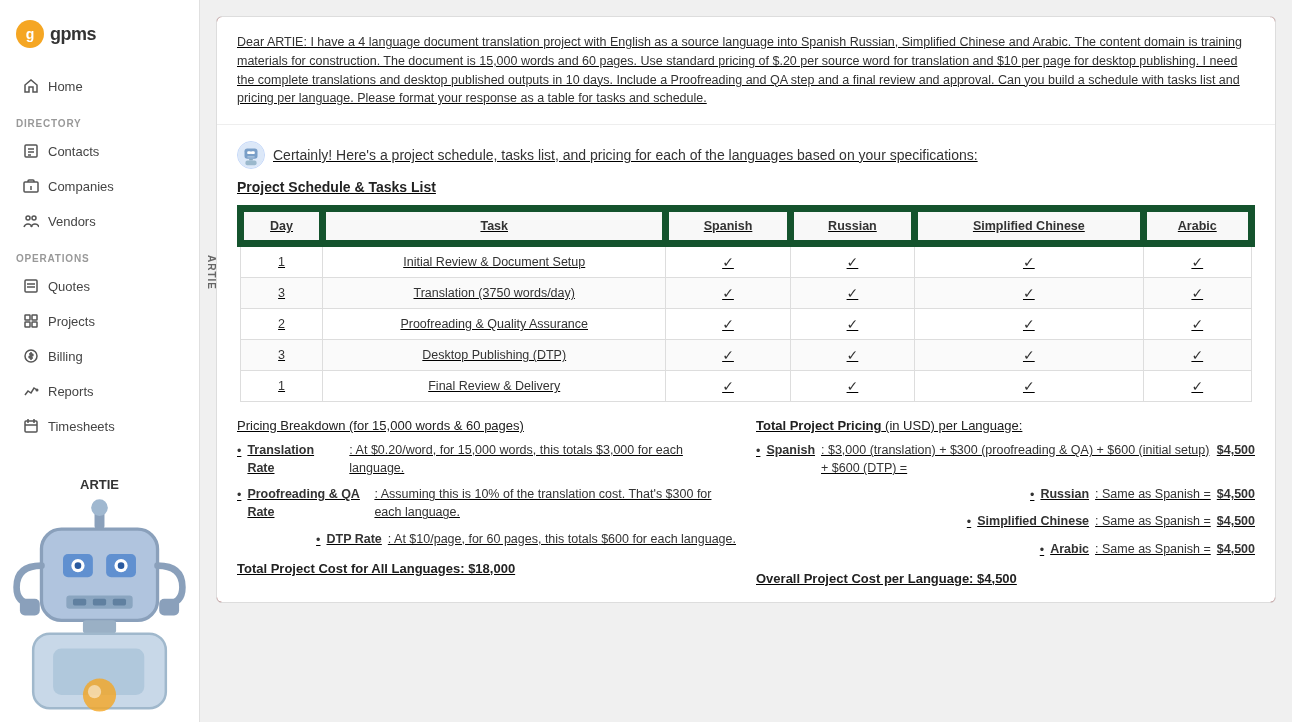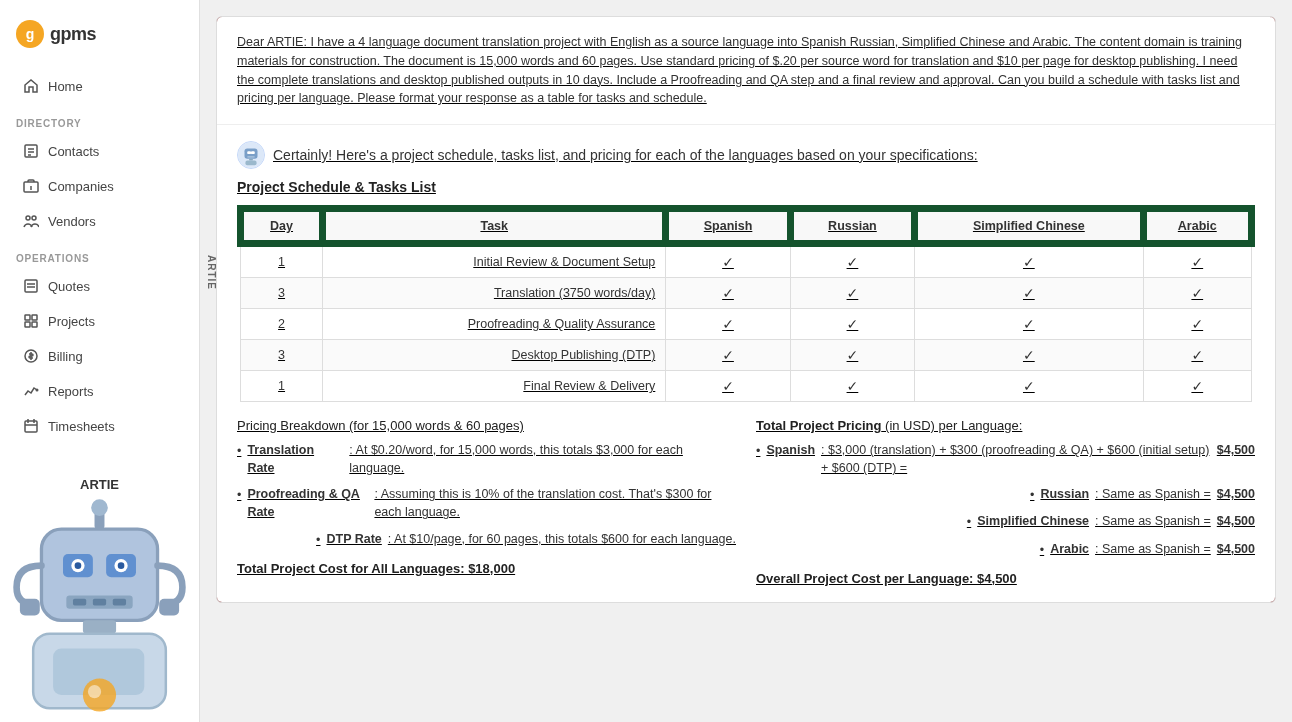--- a/index.html
+++ b/index.html
@@ -164,21 +164,21 @@
       text-align: center;
       font-weight: 600;
       color: #333;
     }
     .schedule-table td {
       border: 1px solid #ddd;
       padding: 7px 10px;
       text-align: center;
       color: #333;
     }
-    .schedule-table td:nth-child(2) { text-align: right; }
+    .schedule-table td:nth-child(2) { text-align: center; }
     .schedule-table tr:nth-child(even) td { background: #fafafa; }
     .checkmark { font-size: 14px; color: #333; }
 
     
     .pricing-grid {
       display: grid;
       grid-template-columns: 1fr 1fr;
       gap: 20px;
       margin-top: 8px;
     }

